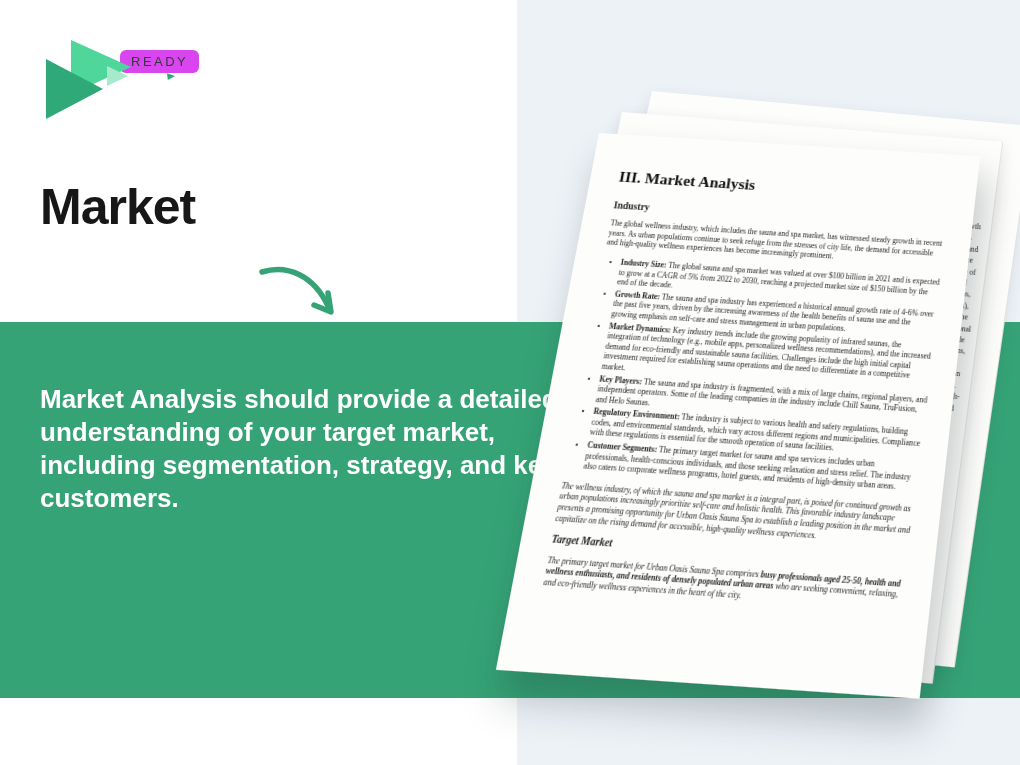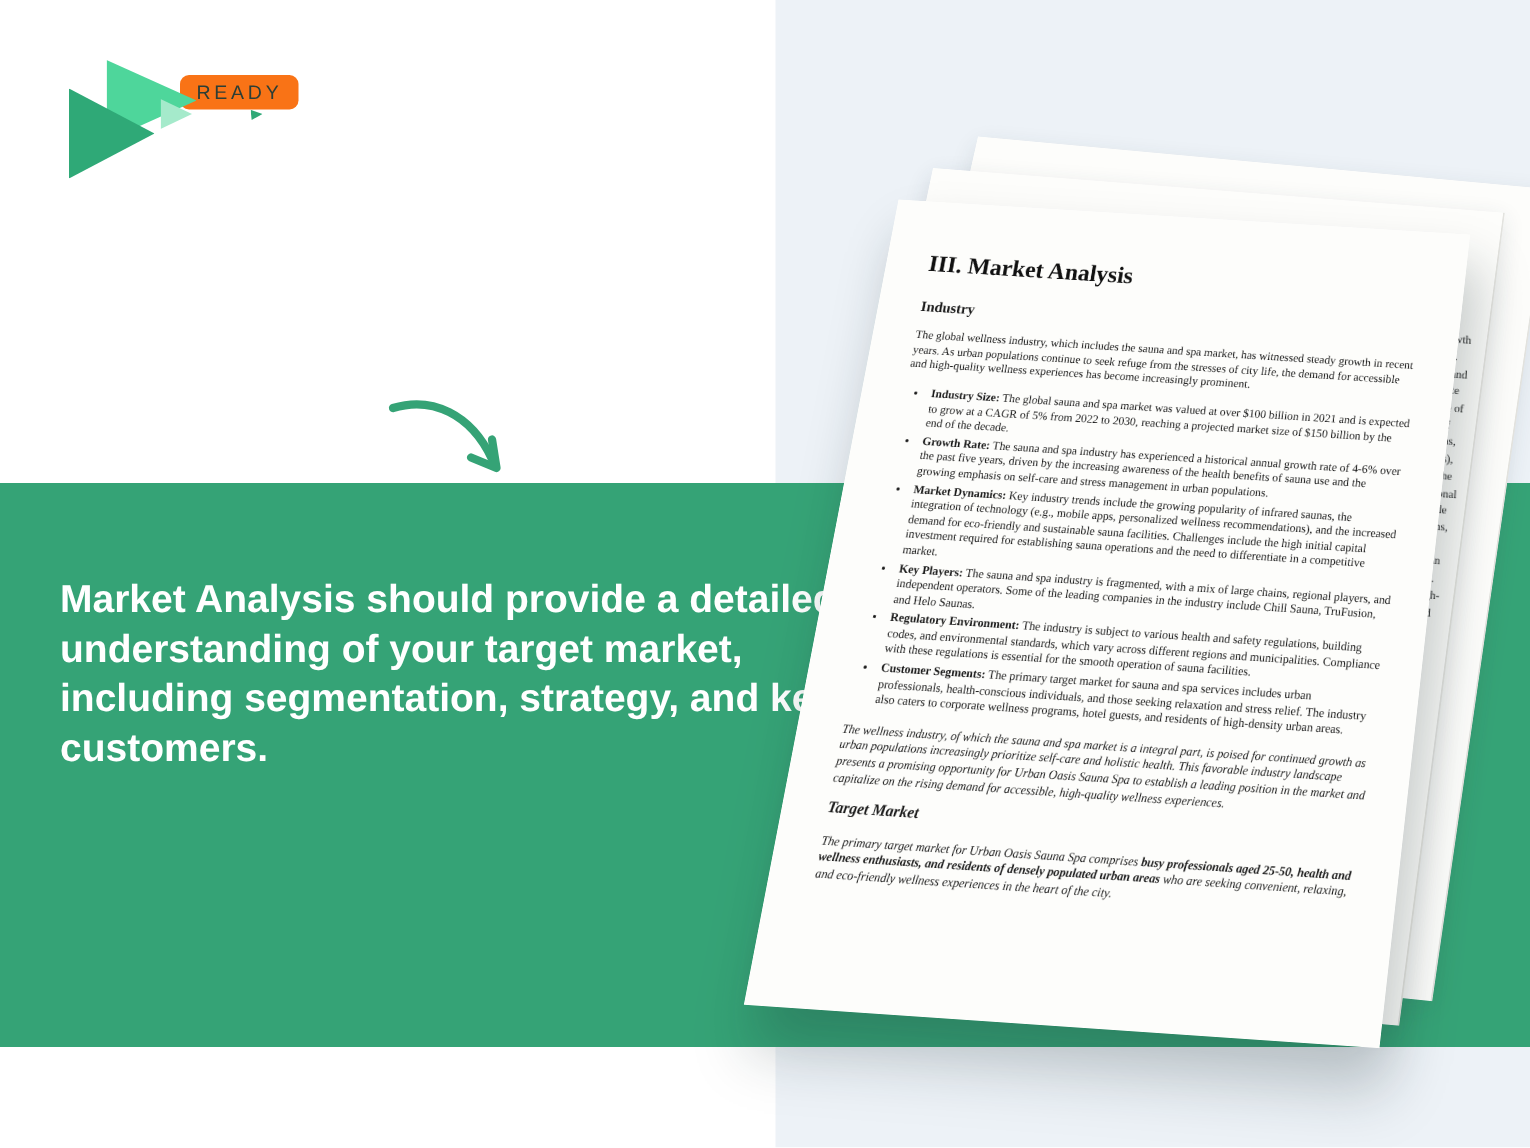--- a/index.html
+++ b/index.html
@@ -29,21 +29,21 @@
   .tri-dark {
     left:3px; top:21px; width:57px; height:60px; background:#2fa977;
     clip-path:polygon(0 0, 100% 50%, 0 100%); z-index:2;
   }
   .tri-mint {
     left:64px; top:28px; width:21px; height:20px; background:#a5eacb;
     clip-path:polygon(0 0, 100% 50%, 0 100%); z-index:3;
   }
   .brand-badge {
     position:absolute; left:77px; top:12px; display:inline-block;
-    background:#f97316; color:#2c3e36; border-radius:6px;
+    background:#d946ef; color:#2c3e36; border-radius:6px;
     padding:4px 11px; font-size:13px; font-weight:500; letter-spacing:2.5px;
   }
   .brand-name {
     position:absolute; left:77px; top:38px; font-size:26px; font-weight:800;
     color:#15181b; letter-spacing:-0.5px; white-space:nowrap;
   }
   .i-accent {
     position:absolute; left:124px; top:34px; width:8px; height:8px;
     background:#2fa977; clip-path:polygon(0 15%, 100% 50%, 10% 100%); z-index:4;
   }
@@ -110,20 +110,21 @@
 
 <div class="logo">
   <div class="tri tri-light"></div>
   <div class="tri tri-dark"></div>
   <div class="tri tri-mint"></div>
   <span class="brand-badge">READY</span>
   <div class="i-accent"></div>
 </div>
 
 <div class="hero">
+  <div class="hero-line1">Market</div>
 </div>
 
 <svg class="arrow" width="84" height="60" viewBox="0 0 84 60">
   <path d="M4,10 C30,2 56,14 70,44" fill="none" stroke="#35a376" stroke-width="5.5" stroke-linecap="round"></path>
   <path d="M56,43 L73,50 L70,31" fill="none" stroke="#35a376" stroke-width="5.5" stroke-linecap="round" stroke-linejoin="round"></path>
 </svg>
 
 <div class="band-text">
   <p>Market Analysis should provide a detailed
 understanding of your target market,

